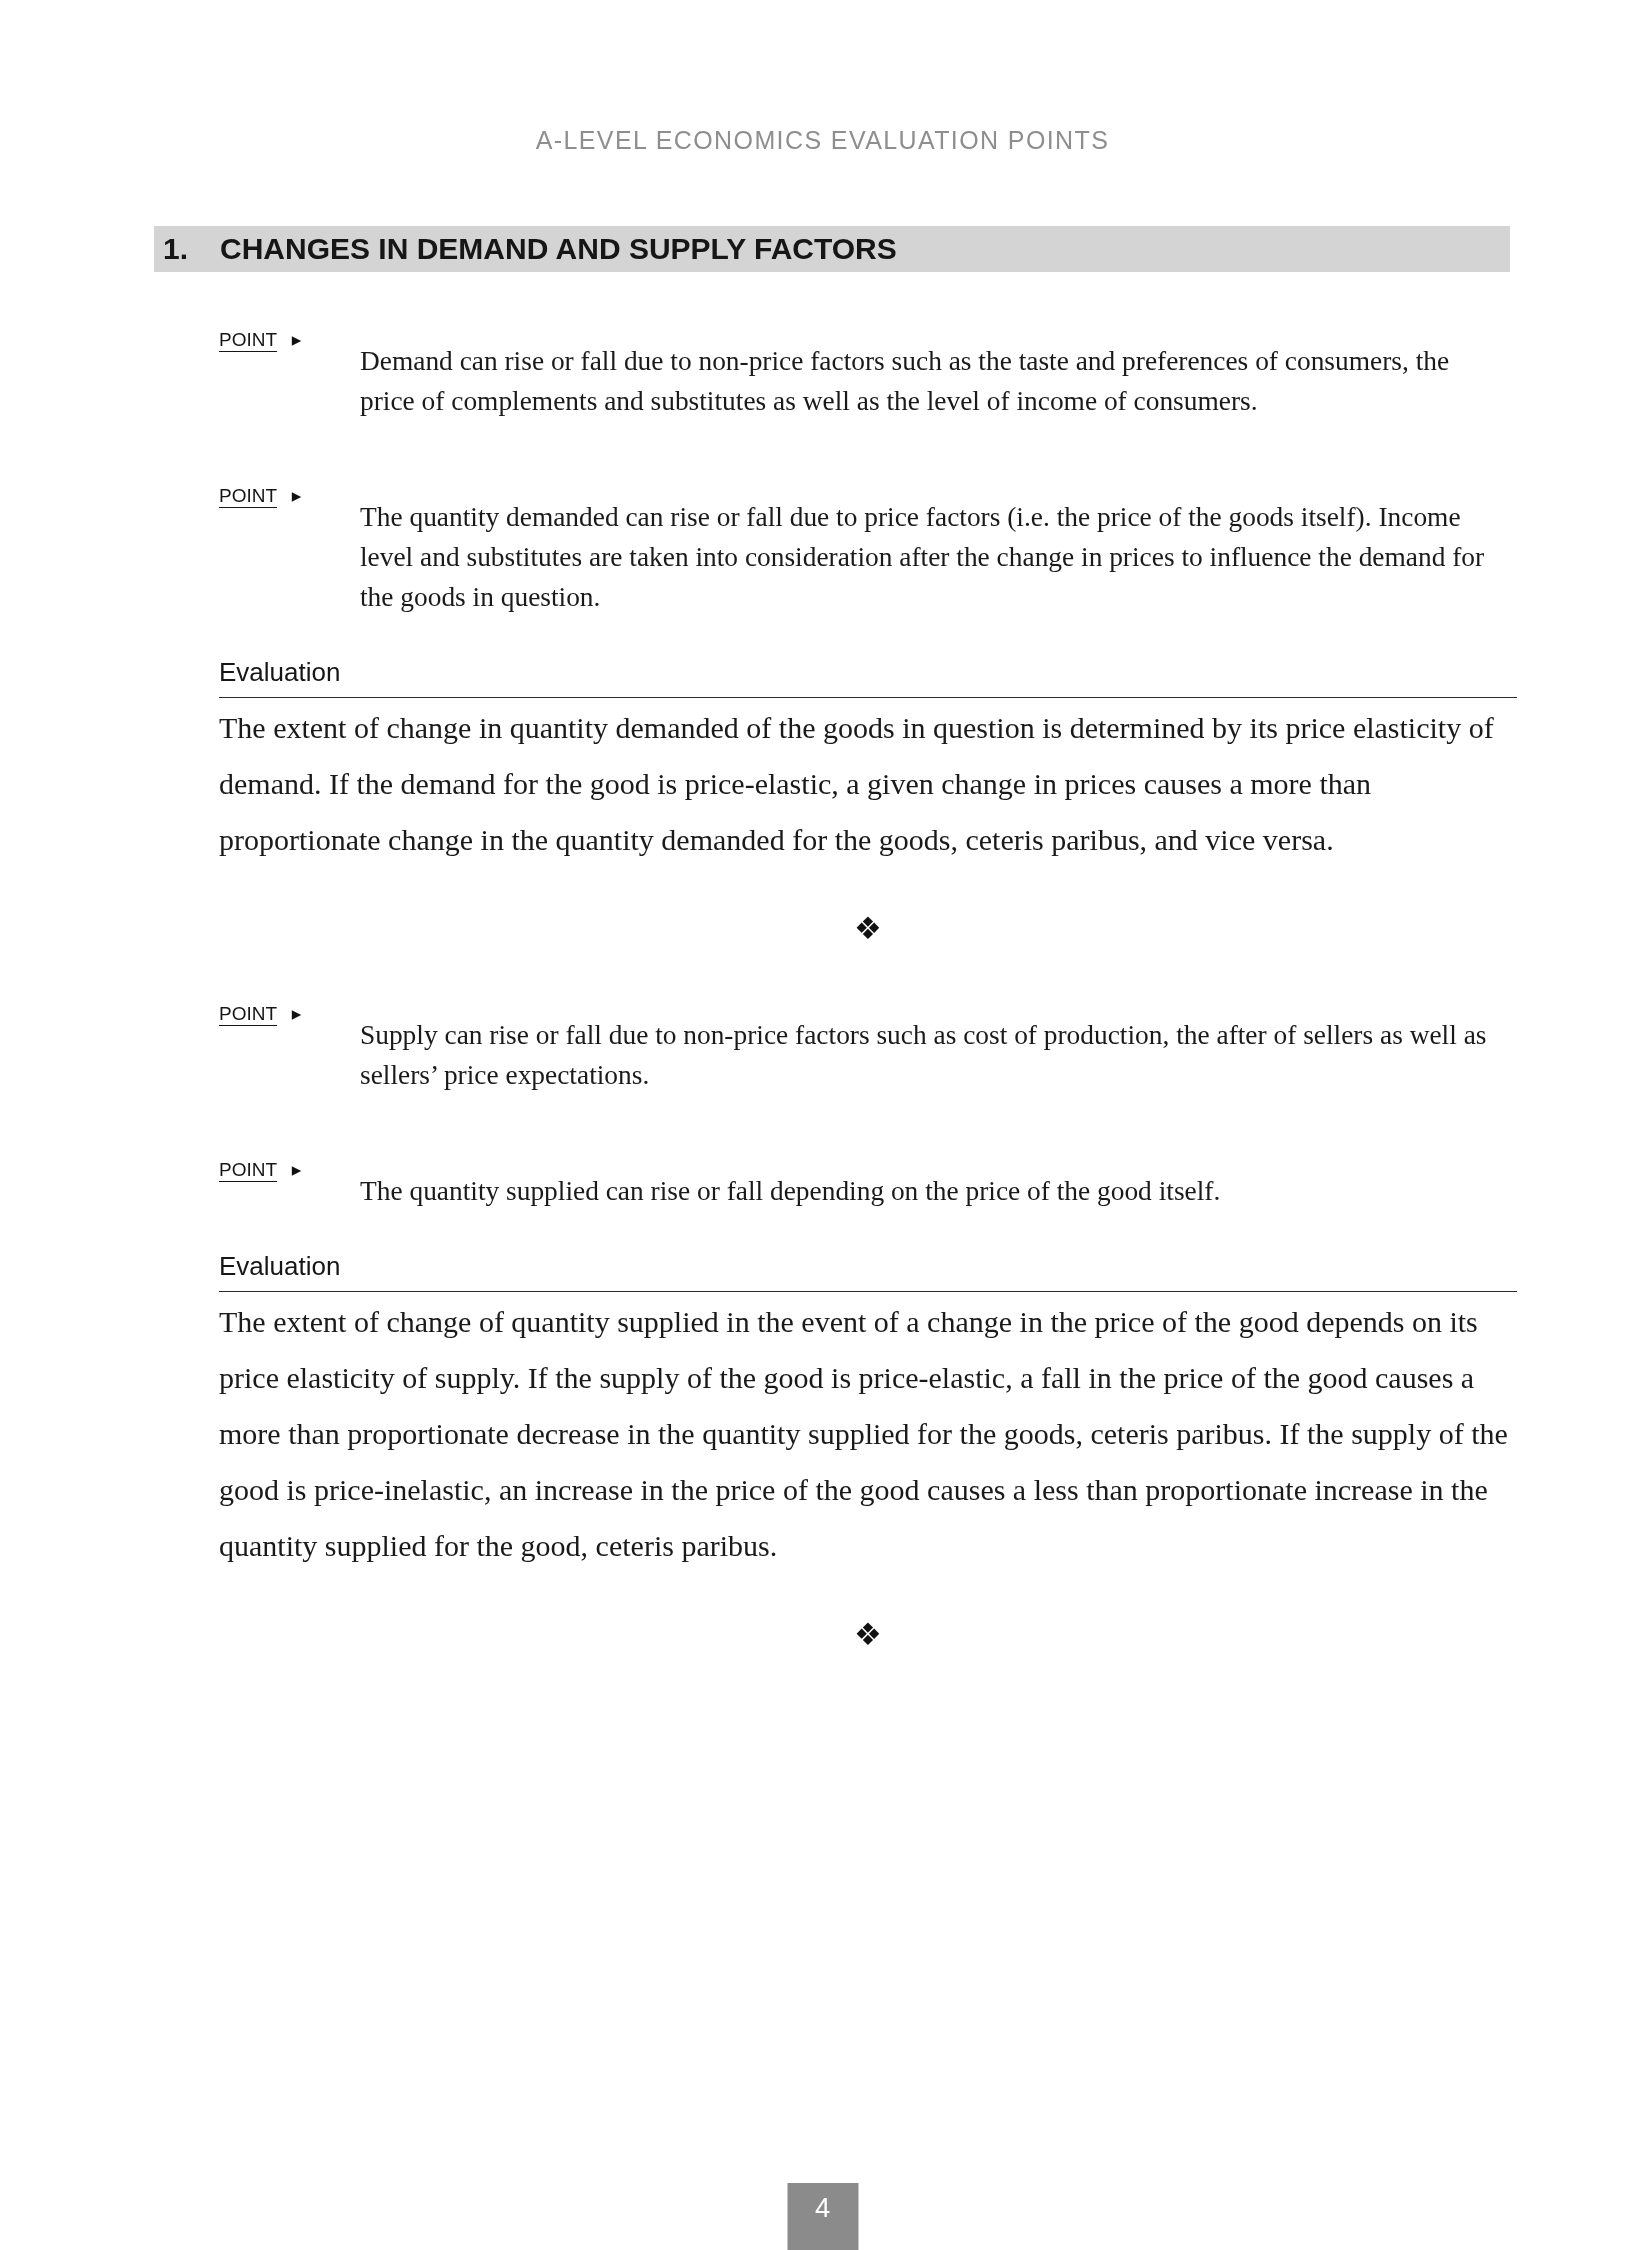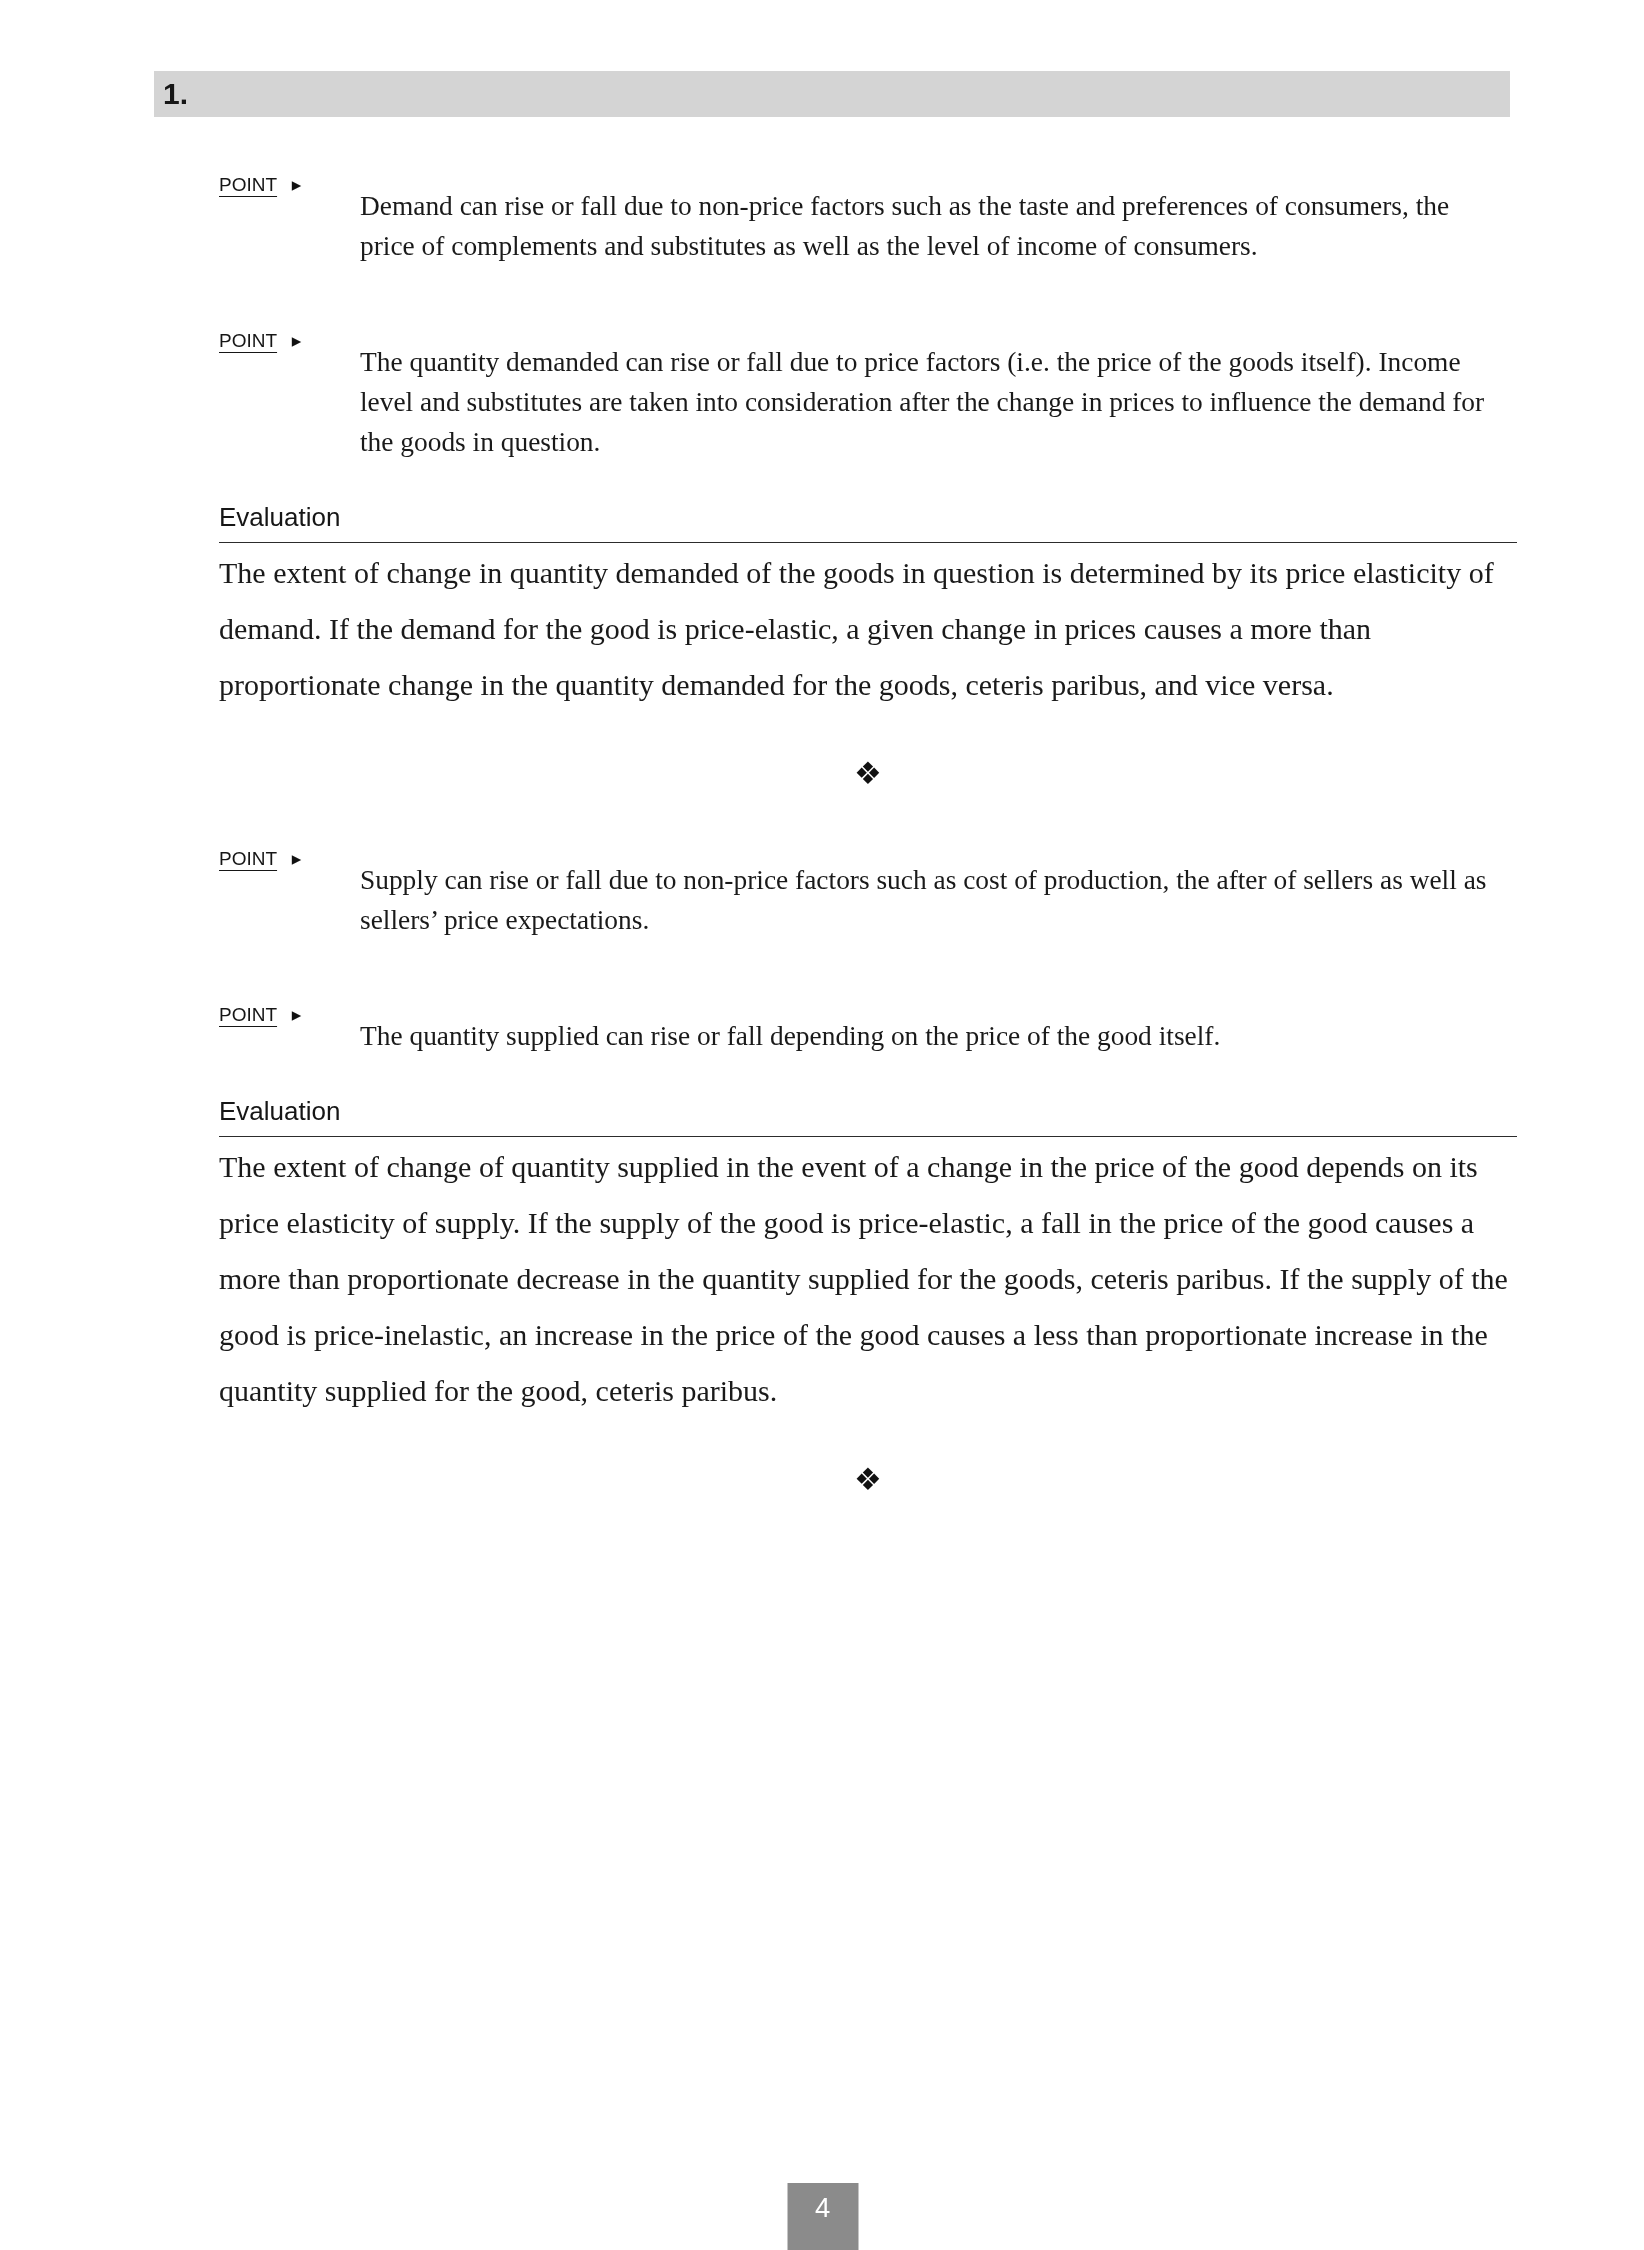--- a/index.html
+++ b/index.html
@@ -122,23 +122,25 @@
     display:flex;
     justify-content:center;
     padding-top:9.1px;
   }
 </style>
 </head>
 <body>
 
 <div class="page">
 
+  <div class="running-head">A-LEVEL ECONOMICS EVALUATION POINTS</div>
 
   <div class="section-row">
     <span class="sec-num">1.</span>
+    <span class="sec-title">CHANGES IN DEMAND AND SUPPLY FACTORS</span>
   </div>
 
   <main class="content">
 
     <div class="point">
       <div class="point-label-wrap">
         <span class="point-label">POINT</span>
         <span class="point-bullet">▸</span>
       </div>
       <p class="point-text">Demand can rise or fall due to non-price factors such as the taste and preferences of consumers, the price of complements and substitutes as well as the level of income of consumers.</p>

